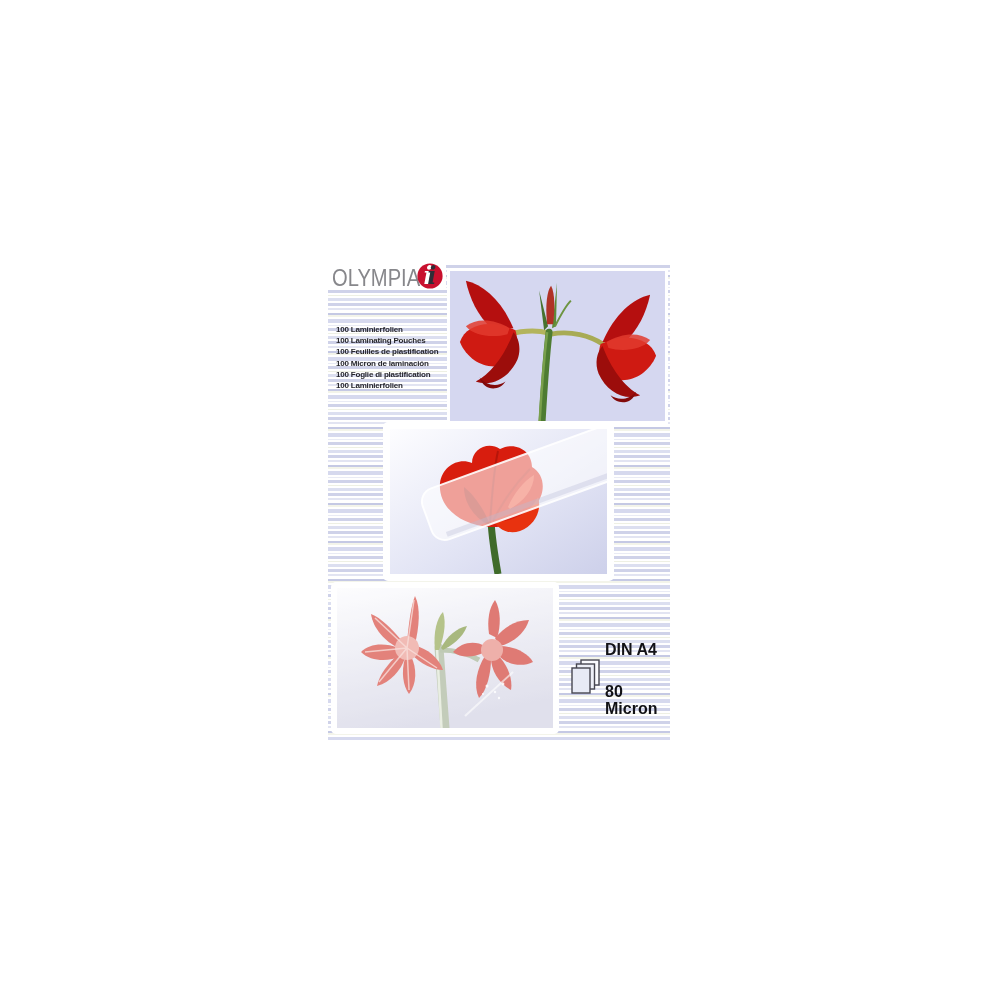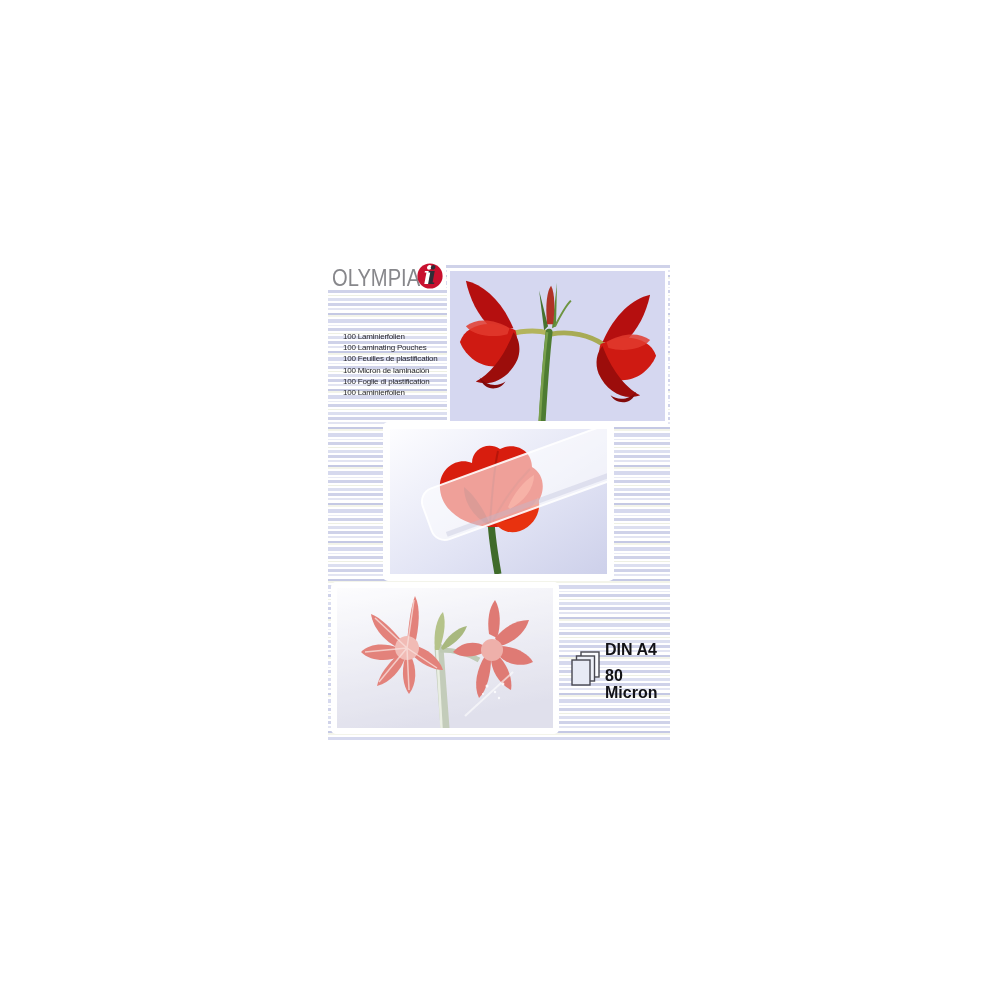--- a/index.html
+++ b/index.html
@@ -30,33 +30,33 @@
       #dcdff0 35px,#dcdff0 38px);
   }
   .logo-band{position:absolute;left:0;top:0;width:118px;height:27px;background:#ffffff;}
   .logo-text{
     position:absolute;left:4px;top:3px;font-size:24px;line-height:1;
     color:#87878b;font-weight:400;letter-spacing:0;
     transform:scaleX(0.84);transform-origin:left top;white-space:nowrap;
   }
   .logo-mark{position:absolute;left:88px;top:-1px;width:28px;height:28px;}
   .langs{
-    position:absolute;left:4px;top:57px;margin:11px;padding:0;list-style:none;
-    font-size:8px;font-weight:normal;color:#26262c;letter-spacing:-0.2px;
+    position:absolute;left:4px;top:57px;margin:4px;padding:0;list-style:none;
+    font-size:8px;font-weight:bold;color:#26262c;letter-spacing:-0.2px;
   }
   .langs li{height:11.2px;line-height:11.2px;white-space:nowrap;}
   .photo{position:absolute;background:#ffffff;box-sizing:border-box;}
   .photo svg{display:block;width:100%;height:100%;}
   .photo1{left:119px;top:5px;width:221px;height:156px;padding:3px;}
   .photo2{left:55px;top:159px;width:231px;height:159px;padding:7px;border-radius:5px;}
   .photo3{left:3px;top:319px;width:228px;height:152px;padding:6px;border-radius:5px;}
   .spec{position:absolute;left:243px;top:378px;display:flex;align-items:center;gap:4px;}
   .spec-icon{width:30px;height:40px;flex:0 0 auto;}
   .spec-text{font-size:16px;font-weight:bold;color:#121216;line-height:17px;}
-  .spec-thickness{margin-top:9px;}
+  .spec-thickness{margin-top:25px;}
 </style>
 </head>
 <body>
 
 <div class="canvas">
   <div class="panel">
 
     <div class="logo-band">
       <span class="logo-text">OLYMPIA</span>
       <span class="logo-mark">

